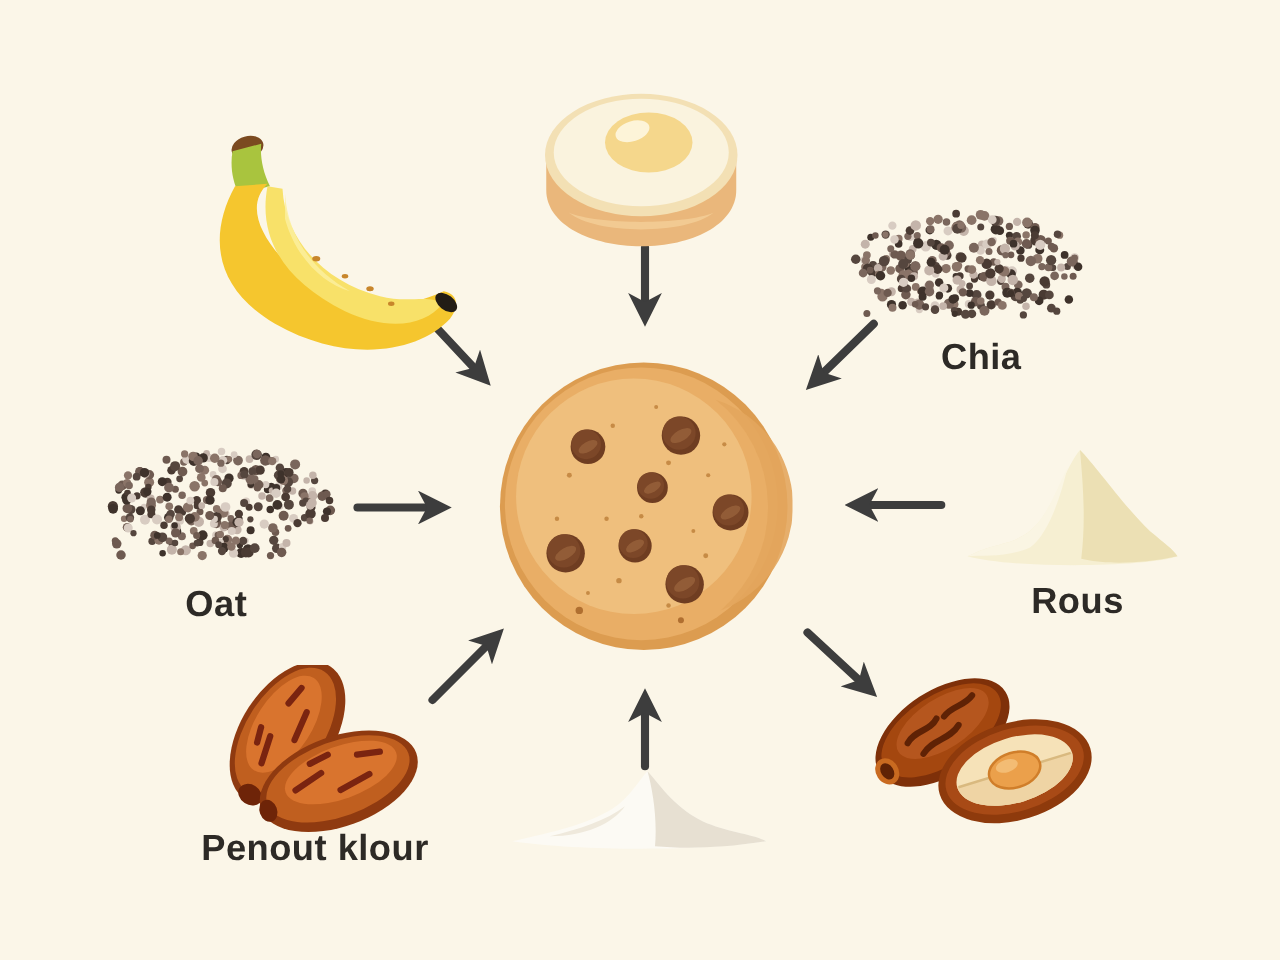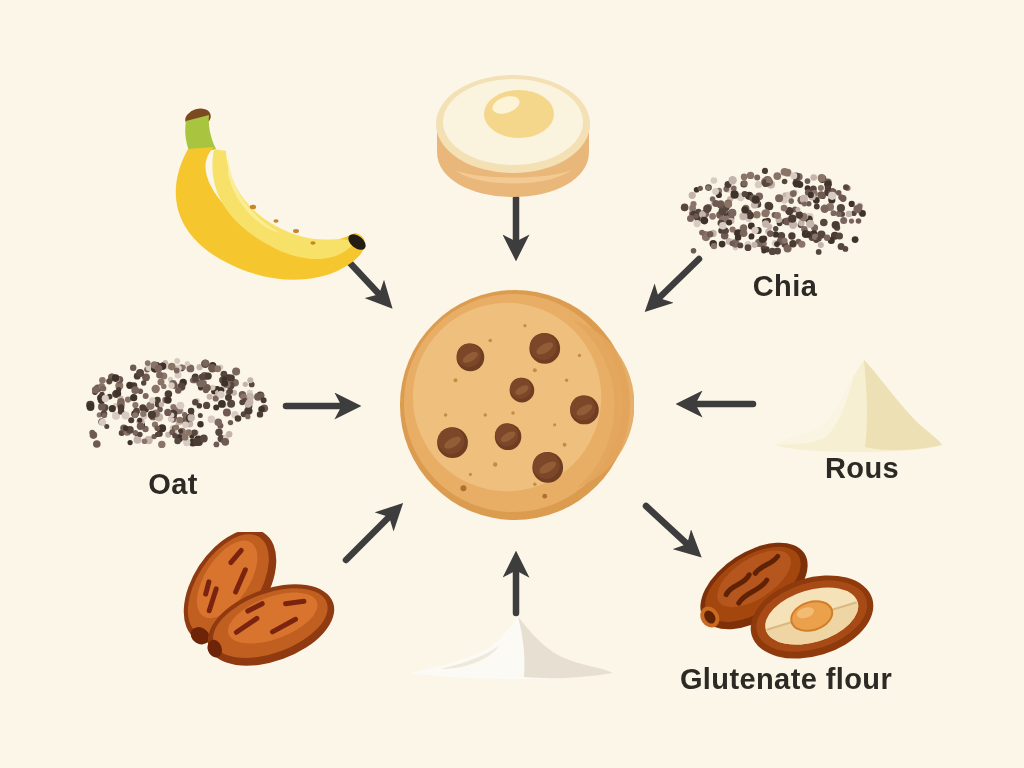--- a/index.html
+++ b/index.html
@@ -690,21 +690,21 @@
   </div>
   <div class="label" style="left:173px;top:468px;">Oat</div>
 
   <div class="node" style="left:768px;top:344px;">
     <svg width="178" height="114" viewBox="0 0 178 114">
       <path d="M6,101 C30,89 42,93 58,79 C74,65 84,30 96,16 C108,28 132,62 152,81 C164,91 170,95 174,101 C150,110 40,111 6,101 Z" fill="#F6EFD2"></path>
       <path d="M96,16 C108,28 132,62 152,81 C164,91 170,95 174,101 C142,108 112,107 97,103 C101,70 98,40 96,16 Z" fill="#ECE0B4"></path>
       <path d="M6,101 C30,89 42,93 58,79 C70,68 78,46 86,30 C80,56 70,84 56,94 C38,102 18,100 6,101 Z" fill="#FAF5E3"></path>
     </svg>
   </div>
-  <div class="label" style="left:862px;top:452px;">Rous</div>
+  <div class="label" style="left:862px;top:465px;">Rous</div>
 
   <div class="node" style="left:158px;top:532px;">
     <svg width="185" height="134" viewBox="0 0 185 134">
       <g transform="rotate(-57 72 54)">
         <ellipse cx="72" cy="54" rx="63" ry="37" fill="#8F3A10"></ellipse>
         <ellipse cx="72" cy="52" rx="57" ry="31" fill="#C05F1F"></ellipse>
         <ellipse cx="76" cy="48" rx="44" ry="22" fill="#D9742E"></ellipse>
         <g stroke="#7A2410" stroke-width="5" stroke-linecap="round" fill="none">
           <path d="M40,50 L62,44"></path>
             <path d="M70,62 L94,58"></path>
@@ -720,20 +720,21 @@
         <g stroke="#7A2410" stroke-width="5" stroke-linecap="round" fill="none">
           <path d="M78,88 L102,82"></path>
             <path d="M112,100 L138,96"></path>
             <path d="M96,72 L112,70"></path>
             <path d="M134,78 L152,82"></path>
         </g>
         <ellipse cx="52" cy="96" rx="7" ry="9" fill="#6E2408"></ellipse>
       </g>
     </svg>
   </div>
+  <div class="label" style="left:252px;top:663px;">Penout klour</div>
 
   <div class="node" style="left:404px;top:607px;">
     <svg width="215" height="74" viewBox="0 0 215 74">
       <path d="M6,66 C40,58 62,54 86,40 C100,31 108,16 114,10 C122,18 134,38 158,50 C178,59 198,60 209,66 C160,74 60,74 6,66 Z" fill="#FCFAF4"></path>
       <path d="M114,10 C122,18 134,38 158,50 C178,59 198,60 209,66 C172,72 142,72 120,70 C122,48 118,24 114,10 Z" fill="#E7E0D2"></path>
       <path d="M36,62 C60,56 80,50 96,38 C86,52 64,62 36,62 Z" fill="#EFE9DC"></path>
     </svg>
   </div>
 
   <div class="node" style="left:692px;top:532px;">
@@ -754,15 +755,14 @@
         <ellipse cx="120" cy="85" rx="63" ry="39" fill="#8E3A0C"></ellipse>
         <ellipse cx="120" cy="84" rx="57" ry="33" fill="#A84A16"></ellipse>
         <ellipse cx="120" cy="84" rx="48" ry="26" fill="#F6E2B8"></ellipse>
         <path d="M72,84 A48,26 0 0 0 168,84 Z" fill="#EFD4A4"></path>
         <line x1="73" y1="84" x2="167" y2="84" stroke="#D9B97F" stroke-width="2"></line>
         <ellipse cx="120" cy="84" rx="21" ry="14" fill="#EBA04B" stroke="#D07E2A" stroke-width="2"></ellipse>
         <ellipse cx="115" cy="79" rx="9" ry="5" fill="#F3BC74"></ellipse>
       </g>
     </svg>
   </div>
-  <div class="label" style="left:786px;top:663px;">Glutenate flour</div>
 
 </div>
 
 </body></html>

